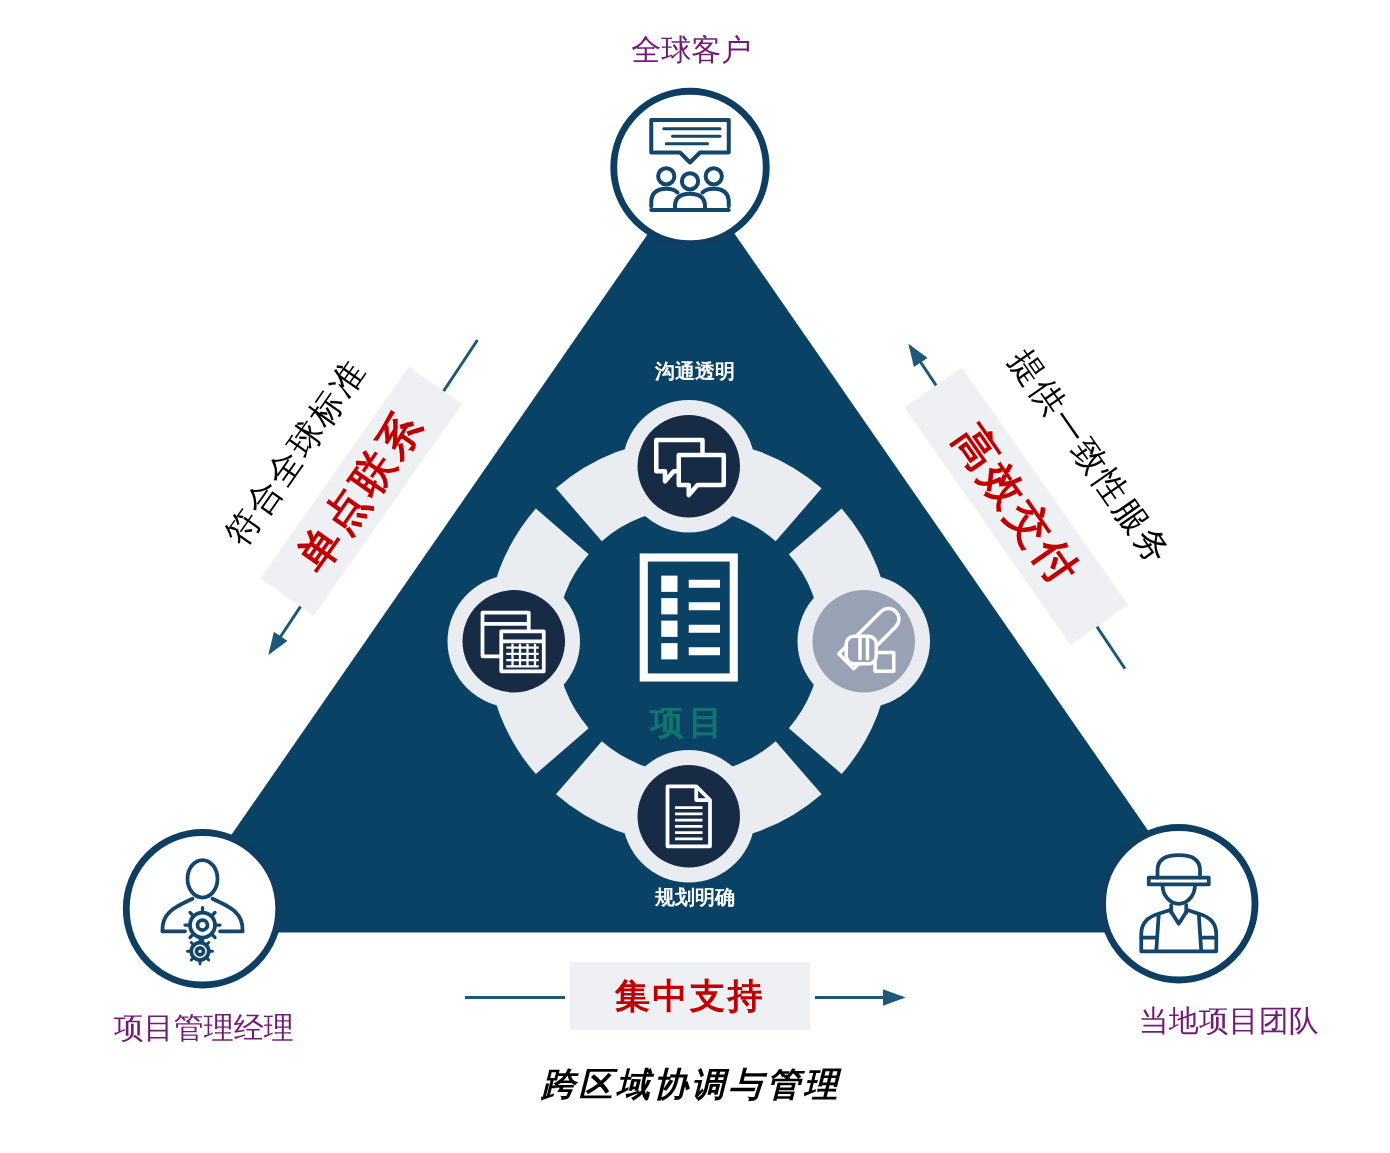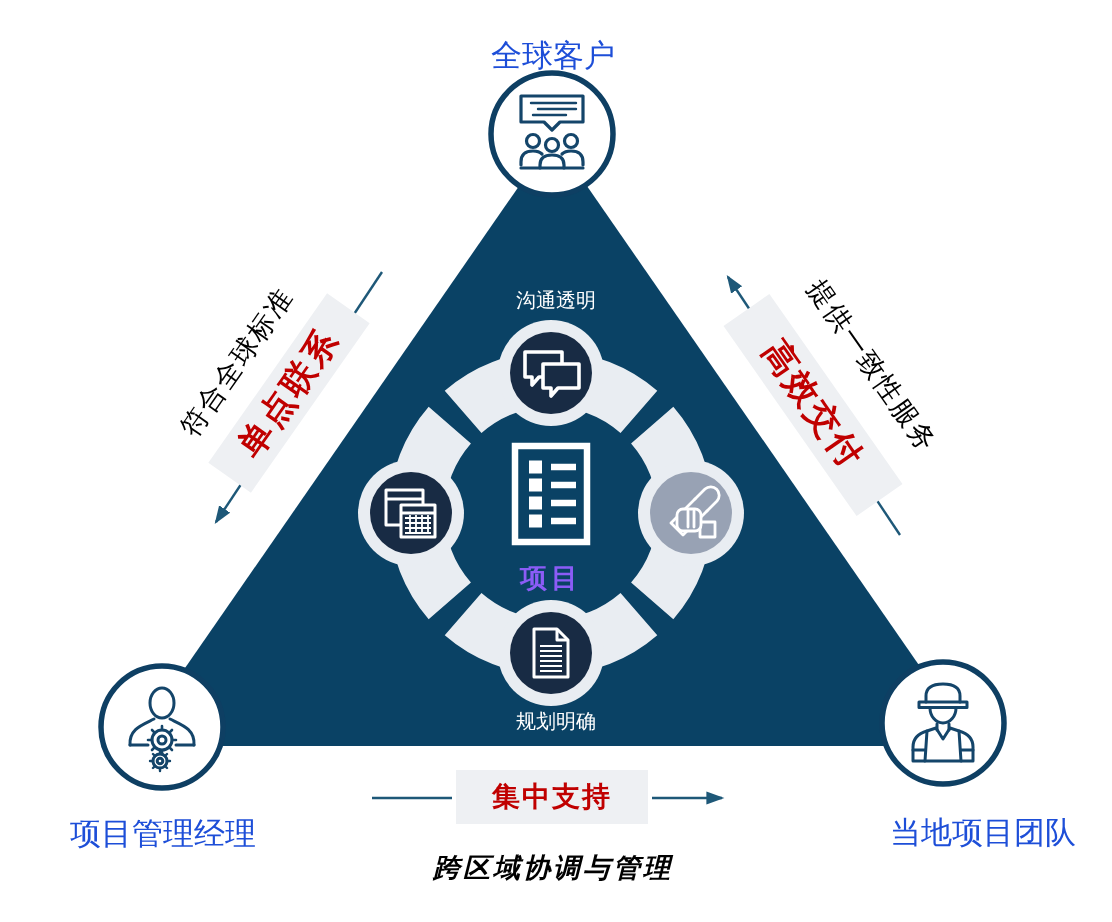--- a/index.html
+++ b/index.html
@@ -6,28 +6,28 @@
   #stage{
     position:relative;width:1112px;height:922px;background:#ffffff;overflow:hidden;
     font-family:"Liberation Sans","DejaVu Sans",sans-serif;
   }
   #bg-svg{position:absolute;left:0;top:0;}
   .abs{position:absolute;}
   .ctr{transform:translate(-50%,-50%);}
   .t-black{color:#000000;}
   .t-red{color:#c00000;font-weight:bold;}
   .label{white-space:nowrap;text-align:center;}
-  .node-label{font-size:20px;color:#ffffff;}
-  .corner-label{font-size:31px;color:#1d4ed8;margin-top:11px;}
+  .node-label{font-size:16px;color:#ffffff;font-weight:bold;}
+  .corner-label{font-size:24px;color:#701a75;}
   .rot-caption{font-size:27px;color:#000000;letter-spacing:2px;}
   .band{
     background:#eef0f3;display:flex;align-items:center;justify-content:center;
     font-size:34px;letter-spacing:3px;
   }
-  .center-label{font-size:27px;font-weight:bold;color:#8b5cf6;letter-spacing:4px;}
+  .center-label{font-size:27px;font-weight:bold;color:#0f766e;letter-spacing:4px;}
   .bottom-box{
     position:absolute;left:456px;top:770px;width:192px;height:54px;
     background:#eef0f3;display:flex;align-items:center;justify-content:center;
     font-size:28px;letter-spacing:2px;
   }
   .bottom-caption{font-size:27px;font-weight:bold;letter-spacing:3px;}
 </style>
 </head>
 <body>
 

